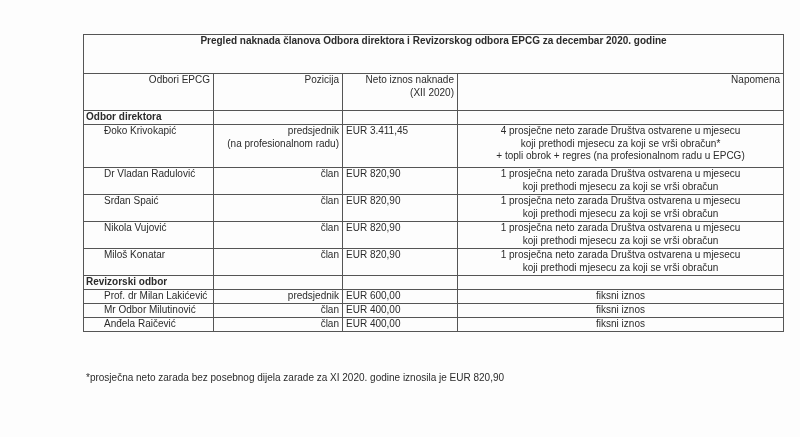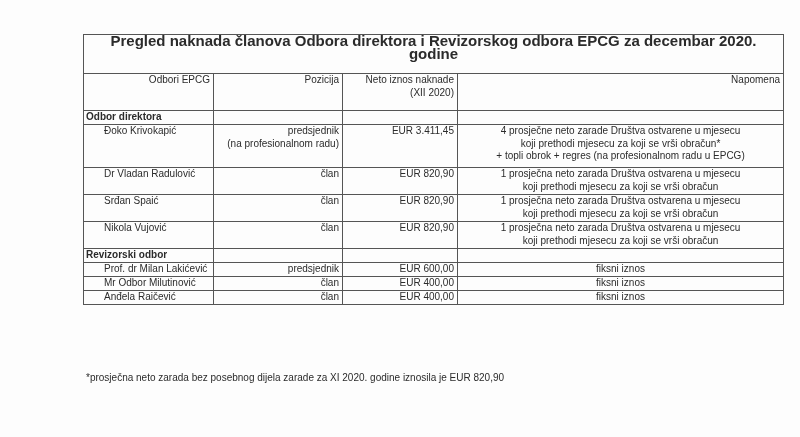--- a/index.html
+++ b/index.html
@@ -10,30 +10,30 @@
     .page { position: absolute; left: 0; top: 0; width: 800px; height: 437px; background: #fdfdfd; }
     table.report {
       position: absolute; left: 83px; top: 34px; width: 700px;
       border-collapse: collapse; table-layout: fixed;
       font-size: 10px; line-height: 12.5px;
     }
     table.report td {
       border: 1px solid #555; padding: 0 3px; vertical-align: top;
     }
     col.c1 { width: 130px; } col.c2 { width: 129px; } col.c3 { width: 115px; } col.c4 { width: 326px; }
-    .title-row td { height: 38px; text-align: center; vertical-align: middle; font-weight: bold; font-size: 15px; }
+    .title-row td { height: 38px; text-align: center; vertical-align: middle; font-weight: bold; font-size: 10px; }
     .head-row td { height: 36px; text-align: right; vertical-align: middle; font-weight: normal; }
     .group-row td { height: 13px; font-weight: bold; vertical-align: middle; }
     .group-row td.g { padding-left: 2px; }
     .lead-row td { height: 42px; }
     .mem-row td { height: 26px; }
     .rev-row td { height: 13px; vertical-align: middle; }
     .name { padding-left: 20px !important; }
     .center { text-align: right; }
-    .amount { text-align: right; padding-top: 1px; }
+    .amount { text-align: left; padding-top: 1px; }
     .note { text-align: center; }
     .footnote {
       position: absolute; left: 86px; top: 372px; font-size: 10px; color: #2b2b2b;
     }
   </style>
 </head>
 <body>
 
 <div class="page">
   <table class="report">
@@ -98,20 +98,29 @@
     </tr>
     <tr class="mem-row">
       <td class="name">Nikola Vujović</td>
       <td class="center">član</td>
       <td class="amount">EUR 820,90</td>
       <td class="note">
         <div>1 prosječna neto zarada Društva ostvarena u mjesecu</div>
         <div>koji prethodi mjesecu za koji se vrši obračun</div>
       </td>
     </tr>
+    <tr class="mem-row">
+      <td class="name">Miloš Konatar</td>
+      <td class="center">član</td>
+      <td class="amount">EUR 820,90</td>
+      <td class="note">
+        <div>1 prosječna neto zarada Društva ostvarena u mjesecu</div>
+        <div>koji prethodi mjesecu za koji se vrši obračun</div>
+      </td>
+    </tr>
 
     <tr class="group-row">
       <td class="g">Revizorski odbor</td>
       <td></td>
           <td></td>
           <td></td>
     </tr>
 
     <tr class="rev-row">
       <td class="name">Prof. dr Milan Lakićević</td>

